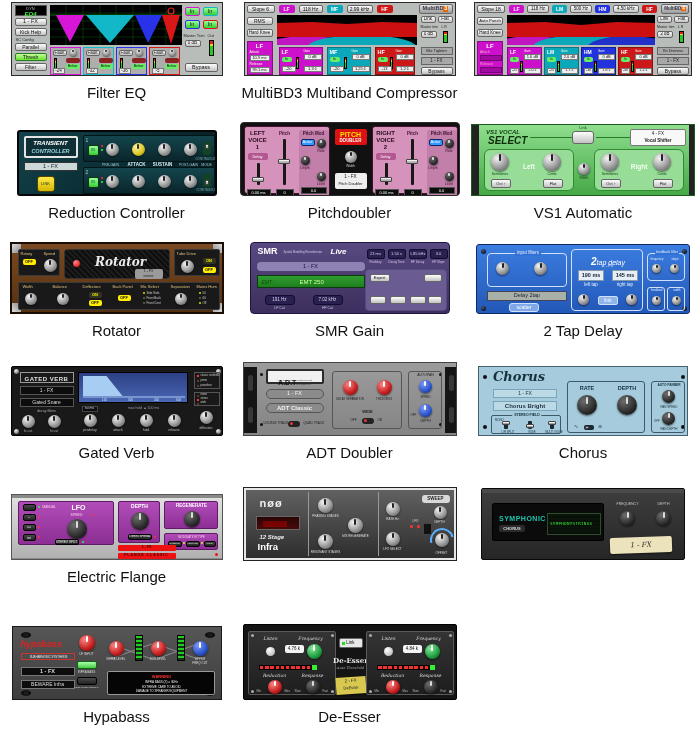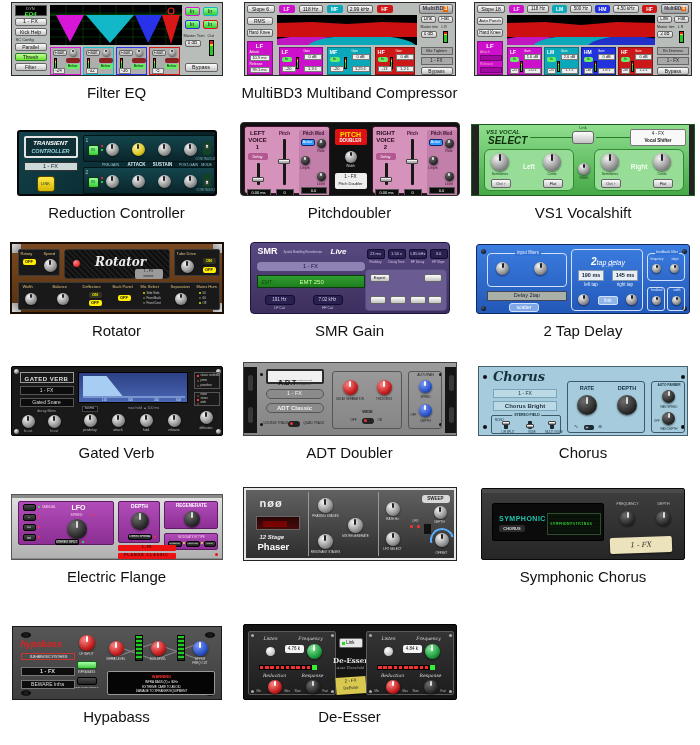--- a/index.html
+++ b/index.html
@@ -381,21 +381,21 @@
   <div class="a" style="left:122px;top:24px;width:90px;height:42px;background:#97dd97;border:1px solid #2e8b2e;border-radius:6px">
    <div class="knob" style="left:6px;top:3px;width:18px;height:18px"></div>
    <span class="t tc" style="left:15px;top:23px;font-size:3.5px;color:#113f11">Semitones</span>
    <div class="btn" style="left:6px;top:29px;width:20px;height:9px;font-size:4px">Oct ↑</div>
    <span class="t tc" style="left:44px;top:14px;font-size:6.5px;font-weight:bold;color:#f0fff0">Right</span>
    <div class="knob" style="left:58px;top:3px;width:18px;height:18px"></div>
    <span class="t tc" style="left:67px;top:23px;font-size:3.5px;color:#113f11">Cents</span>
    <div class="btn" style="left:58px;top:29px;width:20px;height:9px;font-size:4px">Flat</div>
   </div>
  </div>
- <div class="cap">VS1 Vocalshift</div>
+ <div class="cap">VS1 Automatic</div>
 </div>
 
 <div class="cell" style="left:0;top:242px">
  <div class="thumb" style="width:214px;height:72px;background:linear-gradient(#7a4a22,#55300f);border:2px solid #1a0d04">
   <div class="a" style="left:0;top:0;width:9px;height:9px;background:linear-gradient(135deg,#ddd,#888)"></div>
   <div class="a" style="left:201px;top:0;width:9px;height:9px;background:linear-gradient(225deg,#ddd,#888)"></div>
   <div class="a" style="left:0;top:59px;width:9px;height:9px;background:linear-gradient(45deg,#ddd,#888)"></div>
   <div class="a" style="left:201px;top:59px;width:9px;height:9px;background:linear-gradient(315deg,#ddd,#888)"></div>
   <div class="a" style="left:6px;top:5px;width:42px;height:27px;background:#191919;border:1px solid #3a3a3a;border-radius:2px">
    <span class="t" style="left:2px;top:2px;font-size:4px;color:#e0c080">Rotary</span>
@@ -722,21 +722,21 @@
  <div class="cap">Electric Flange</div>
 </div>
 
 <div class="cell" style="left:233px;top:484px">
  <div class="thumb" style="width:212px;height:72px;margin-top:4px;background:linear-gradient(#616161,#2e2e2e);border:2px solid #e6e6e6;outline:1px solid #222">
   <span class="t" style="left:14px;top:8px;font-size:11px;font-weight:bold;color:#f0f0f0;letter-spacing:1px">nøø</span>
   <div class="a" style="left:10px;top:26px;width:44px;height:14px;background:linear-gradient(#2a0505,#4a0a0a);border:1px solid #666">
    <div class="a" style="left:6px;top:4px;width:24px;height:6px;background:#a00;opacity:.55"></div>
   </div>
   <span class="t" style="left:14px;top:44px;font-size:6px;font-style:italic;font-weight:bold;color:#eee">12 Stage</span>
-  <span class="t" style="left:12px;top:52px;font-size:9.5px;font-weight:bold;color:#fff">Phaser</span>
+  <span class="t" style="left:12px;top:52px;font-size:9.5px;font-weight:bold;color:#fff">Infra</span>
   <div class="a" style="left:62px;top:2px;width:1px;height:64px;background:#999"></div>
   <div class="a" style="left:132px;top:2px;width:1px;height:64px;background:#999"></div>
   <div class="knob" style="left:72px;top:8px;width:15px;height:15px"></div>
   <span class="t tc" style="left:80px;top:25px;font-size:3px;color:#ddd">PHASING STAGES</span>
   <div class="knob" style="left:102px;top:28px;width:15px;height:15px"></div>
   <span class="t tc" style="left:110px;top:45px;font-size:3px;color:#ddd">MIX REGENERATE</span>
   <div class="knob" style="left:72px;top:44px;width:15px;height:15px"></div>
   <span class="t tc" style="left:80px;top:61px;font-size:3px;color:#ddd">RESONANT STAGES</span>
   <div class="chip" style="left:176px;top:5px;width:28px;height:8px;background:#d8d8d8;border-radius:3px;color:#222;font-size:4.5px;font-weight:bold">SWEEP</div>
   <div class="knob" style="left:140px;top:12px;width:14px;height:14px"></div>
@@ -764,21 +764,20 @@
    <div class="a" style="left:54px;top:9px;width:54px;height:22px;background:repeating-linear-gradient(#0a140a 0 2px,#081008 2px 4px);border:1px solid #2c4c2c">
     <span class="t" style="left:2px;top:8px;font-size:4.2px;color:#3ce83c;font-family:'DejaVu Sans Mono',monospace;letter-spacing:.3px">SYMPHONYSTRINGS</span>
    </div>
   </div>
   <span class="t tc" style="left:145.5px;top:14px;font-size:3.5px;color:#c8c8c8">FREQUENCY</span>
   <div class="knob kdark" style="left:138px;top:22px;width:15px;height:15px"></div>
   <span class="t tc" style="left:181.5px;top:14px;font-size:3.5px;color:#c8c8c8">DEPTH</span>
   <div class="knob kdark" style="left:174px;top:22px;width:15px;height:15px"></div>
   <div class="chip" style="left:128px;top:48px;width:62px;height:16px;background:#ece2bc;transform:rotate(-2deg);box-shadow:0 1px 2px rgba(0,0,0,.5);color:#333;font-size:7px;font-style:italic;font-family:'DejaVu Serif',serif">1 - FX</div>
  </div>
- <div class="cap">Symphonic Chorus</div>
 </div>
 
 <div class="cell" style="left:0;top:612px">
  <div class="thumb" style="width:210px;height:74px;margin-top:14px;background:linear-gradient(#565656,#3e3e3e);border:1px solid #1a1a1a">
   <div class="a" style="left:8px;top:5px;width:10px;height:6px;border-radius:50%;background:radial-gradient(circle,#222,#000)"></div>
   <div class="a" style="left:192px;top:5px;width:10px;height:6px;border-radius:50%;background:radial-gradient(circle,#222,#000)"></div>
   <div class="a" style="left:8px;top:63px;width:10px;height:6px;border-radius:50%;background:radial-gradient(circle,#222,#000)"></div>
   <div class="a" style="left:192px;top:63px;width:10px;height:6px;border-radius:50%;background:radial-gradient(circle,#222,#000)"></div>
   <span class="t" style="left:8px;top:13px;font-size:9px;font-weight:bold;font-style:italic;color:#d22">hypabass</span>
   <div class="a" style="left:8px;top:26px;width:54px;height:7px;border:1px solid #c33">

